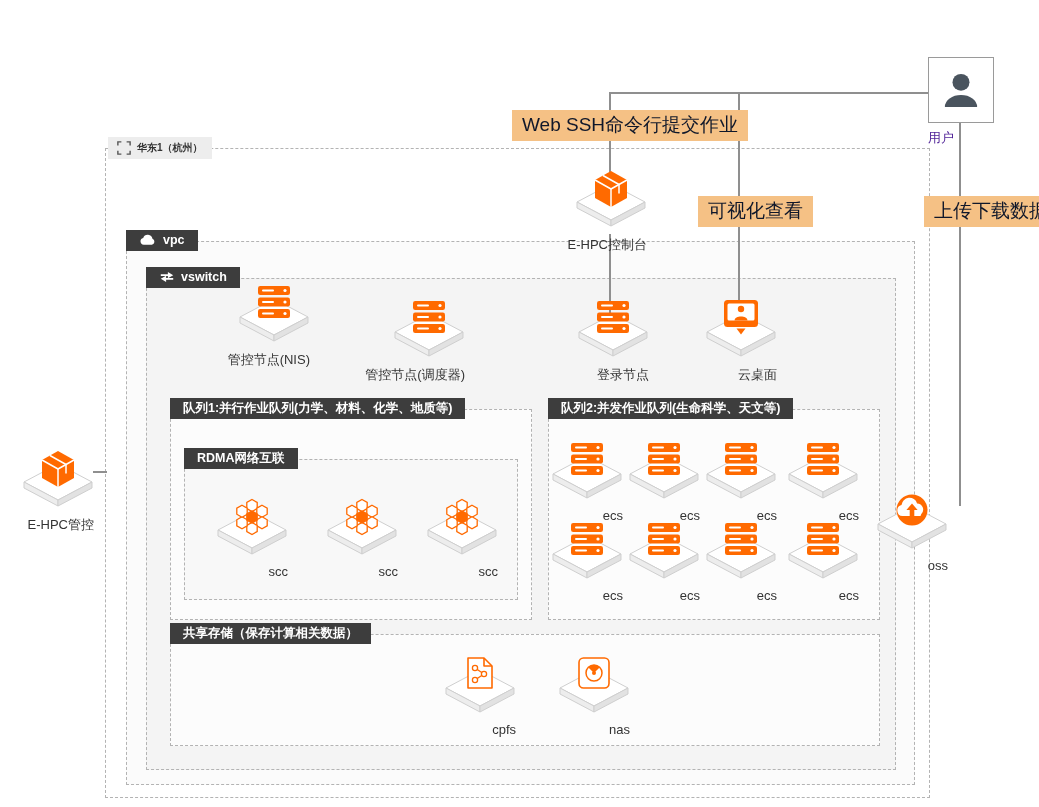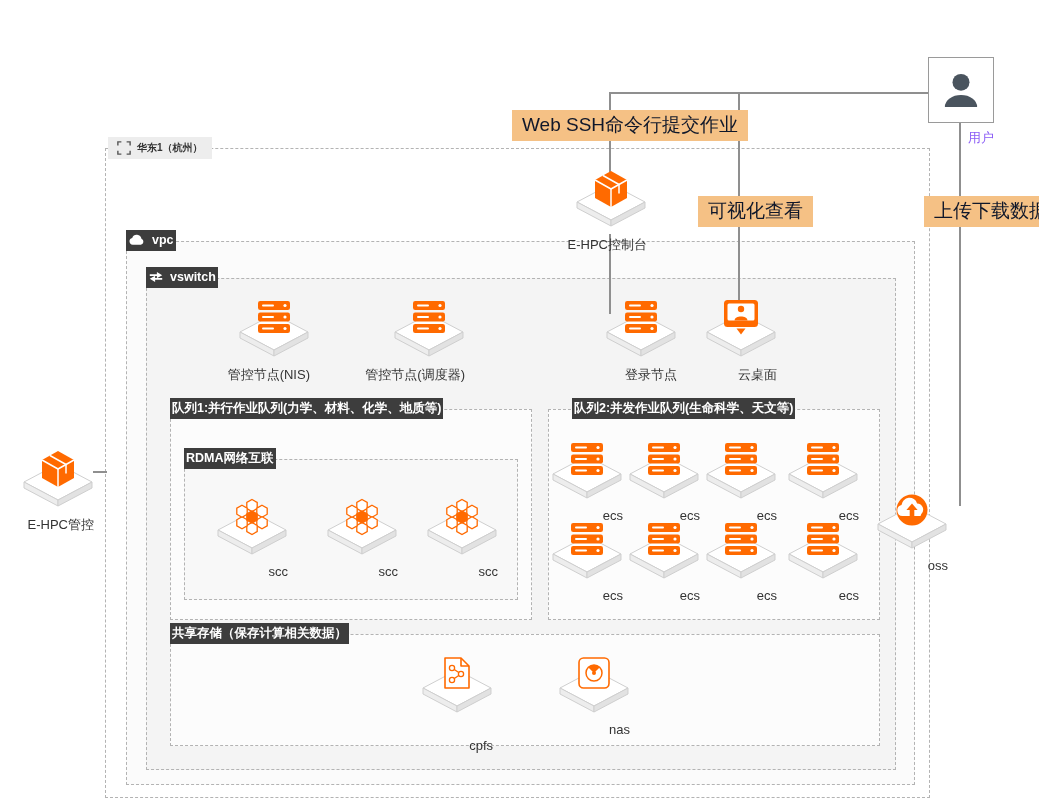--- a/index.html
+++ b/index.html
@@ -6,34 +6,34 @@
   .canvas{position:relative;width:1039px;height:807px;background:#ffffff;
           font-family:"Liberation Sans","DejaVu Sans",sans-serif;overflow:hidden;}
   .dashed{position:absolute;border:1px dashed #b3b3b3;box-sizing:border-box;z-index:0;}
   .bg-vpc{background:#fbfbfb;}
   .bg-vswitch{background:#f4f4f4;}
   .bg-inner{background:#fcfcfc;}
   .bg-rdma{background:#f8f8f8;}
   .line{position:absolute;background:#8f8f8f;z-index:1;}
   .tag-dark{position:absolute;display:inline-flex;align-items:center;gap:6px;
             background:#3d3d3d;color:#fff;font-size:12.5px;font-weight:bold;
-            padding:4px 2px;white-space:nowrap;z-index:3;line-height:1;}
+            padding:4px 13px;white-space:nowrap;z-index:3;line-height:1;}
   .tag-region{position:absolute;display:inline-flex;align-items:center;gap:6px;
             background:#ededed;color:#333;font-size:10px;font-weight:bold;
             padding:4px 9px;white-space:nowrap;z-index:3;line-height:1;}
   .annotation{position:absolute;background:#f5c185;color:#0f172a;font-size:19px;
             padding:4px 10px;white-space:nowrap;z-index:4;line-height:1.2;}
   .node{position:absolute;width:76px;display:flex;flex-direction:column;align-items:flex-end;z-index:2;}
   .node-svg{width:72px;height:64px;display:block;}
   .node-label{margin-top:2px;font-size:13px;color:#333;white-space:nowrap;text-align:center;}
   .user-box{position:absolute;left:928px;top:57px;width:66px;height:66px;background:#fff;
             border:1px solid #9a9a9a;box-sizing:border-box;z-index:2;
             display:flex;align-items:center;justify-content:center;}
-  .user-label{position:absolute;left:928px;top:129px;width:66px;text-align:right;
-            font-size:13px;color:#8b5cf6;z-index:2;}
+  .user-label{position:absolute;left:928px;top:129px;width:66px;text-align:left;
+            font-size:13px;color:#4c1d95;z-index:2;}
 </style>
 </head>
 <body>
 
 <svg width="0" height="0" style="position:absolute" aria-hidden="true">
   <defs>
     <g id="tile">
       <polygon points="36,14 70,32 36,50 2,32" fill="#ffffff" stroke="#cfcfcf" stroke-width="1"></polygon>
       <polygon points="2,32 36,50 36,56 2,38" fill="#ededed" stroke="#cfcfcf" stroke-width="1"></polygon>
       <polygon points="70,32 36,50 36,56 70,38" fill="#e2e2e2" stroke="#cfcfcf" stroke-width="1"></polygon>
@@ -172,21 +172,21 @@
     </svg>
     <span>vswitch</span>
   </div>
 
   <div class="tag-dark" style="left:170px;top:398px;">
     <span>队列1:并行作业队列(力学、材料、化学、地质等)</span>
   </div>
   <div class="tag-dark" style="left:184px;top:448px;text-align:center;">
     <span>RDMA网络互联</span>
   </div>
-  <div class="tag-dark" style="left:572px;top:398px;justify-content:flex-end;">
+  <div class="tag-dark" style="left:548px;top:398px;justify-content:flex-end;">
     <span>队列2:并发作业队列(生命科学、天文等)</span>
   </div>
   <div class="tag-dark" style="left:170px;top:623px;">
     <span>共享存储（保存计算相关数据）</span>
   </div>
 
   <div class="user-box">
     <svg width="56" height="56" viewBox="0 0 66 66">
       <circle cx="33" cy="24" r="10" fill="#4a545e"></circle>
       <path d="M14 53 a19 14 0 0 1 38 0 z" fill="#4a545e"></path>
@@ -208,33 +208,33 @@
     <div class="node-label">E-HPC管控</div>
   </div>
 
   <div class="node" style="left:872px;top:492px;">
     <svg class="node-svg">
         <use href="#icon-oss" width="72" height="64"></use>
       </svg>
     <div class="node-label">oss</div>
   </div>
 
-  <div class="node" style="left:234px;top:300px;">
+  <div class="node" style="left:234px;top:285px;">
     <svg class="node-svg">
         <use href="#icon-ecs" width="72" height="64"></use>
       </svg>
     <div class="node-label">管控节点(NIS)</div>
   </div>
   <div class="node" style="left:389px;top:300px;">
     <svg class="node-svg">
         <use href="#icon-ecs" width="72" height="64"></use>
       </svg>
     <div class="node-label">管控节点(调度器)</div>
   </div>
-  <div class="node" style="left:601px;top:300px;">
+  <div class="node" style="left:573px;top:300px;">
     <svg class="node-svg">
         <use href="#icon-ecs" width="72" height="64"></use>
       </svg>
     <div class="node-label">登录节点</div>
   </div>
   <div class="node" style="left:701px;top:300px;">
     <svg class="node-svg">
         <use href="#icon-desktop" width="72" height="64"></use>
       </svg>
     <div class="node-label">云桌面</div>
@@ -301,21 +301,21 @@
       </svg>
     <div class="node-label">ecs</div>
   </div>
   <div class="node" style="left:783px;top:522px;">
     <svg class="node-svg">
         <use href="#icon-ecs" width="72" height="64"></use>
       </svg>
     <div class="node-label">ecs</div>
   </div>
 
-  <div class="node" style="left:417px;top:656px;gap:16px;">
+  <div class="node" style="left:440px;top:656px;">
     <svg class="node-svg">
         <use href="#icon-cpfs" width="72" height="64"></use>
       </svg>
     <div class="node-label">cpfs</div>
   </div>
   <div class="node" style="left:554px;top:656px;">
     <svg class="node-svg">
         <use href="#icon-nas" width="72" height="64"></use>
       </svg>
     <div class="node-label">nas</div>

